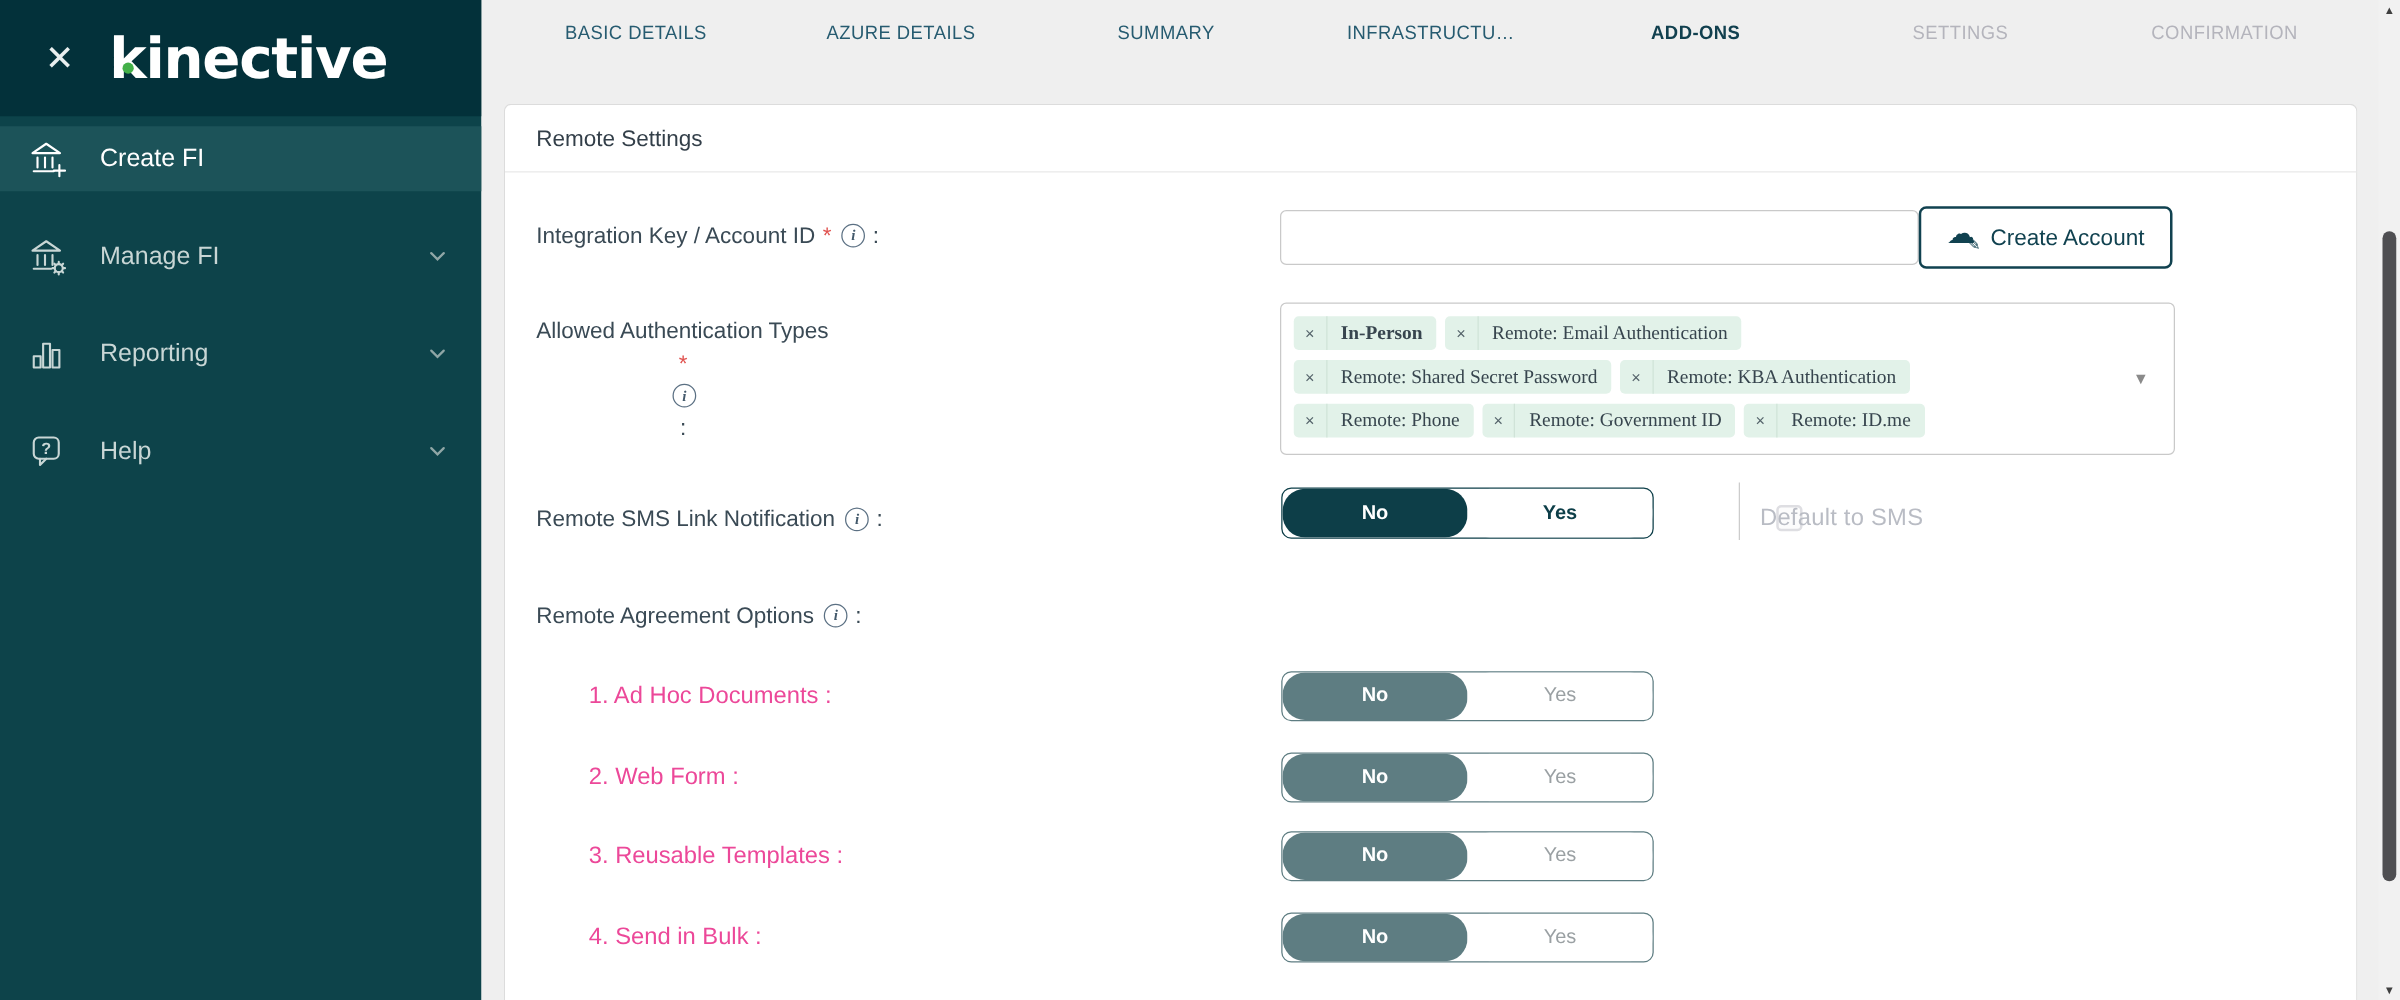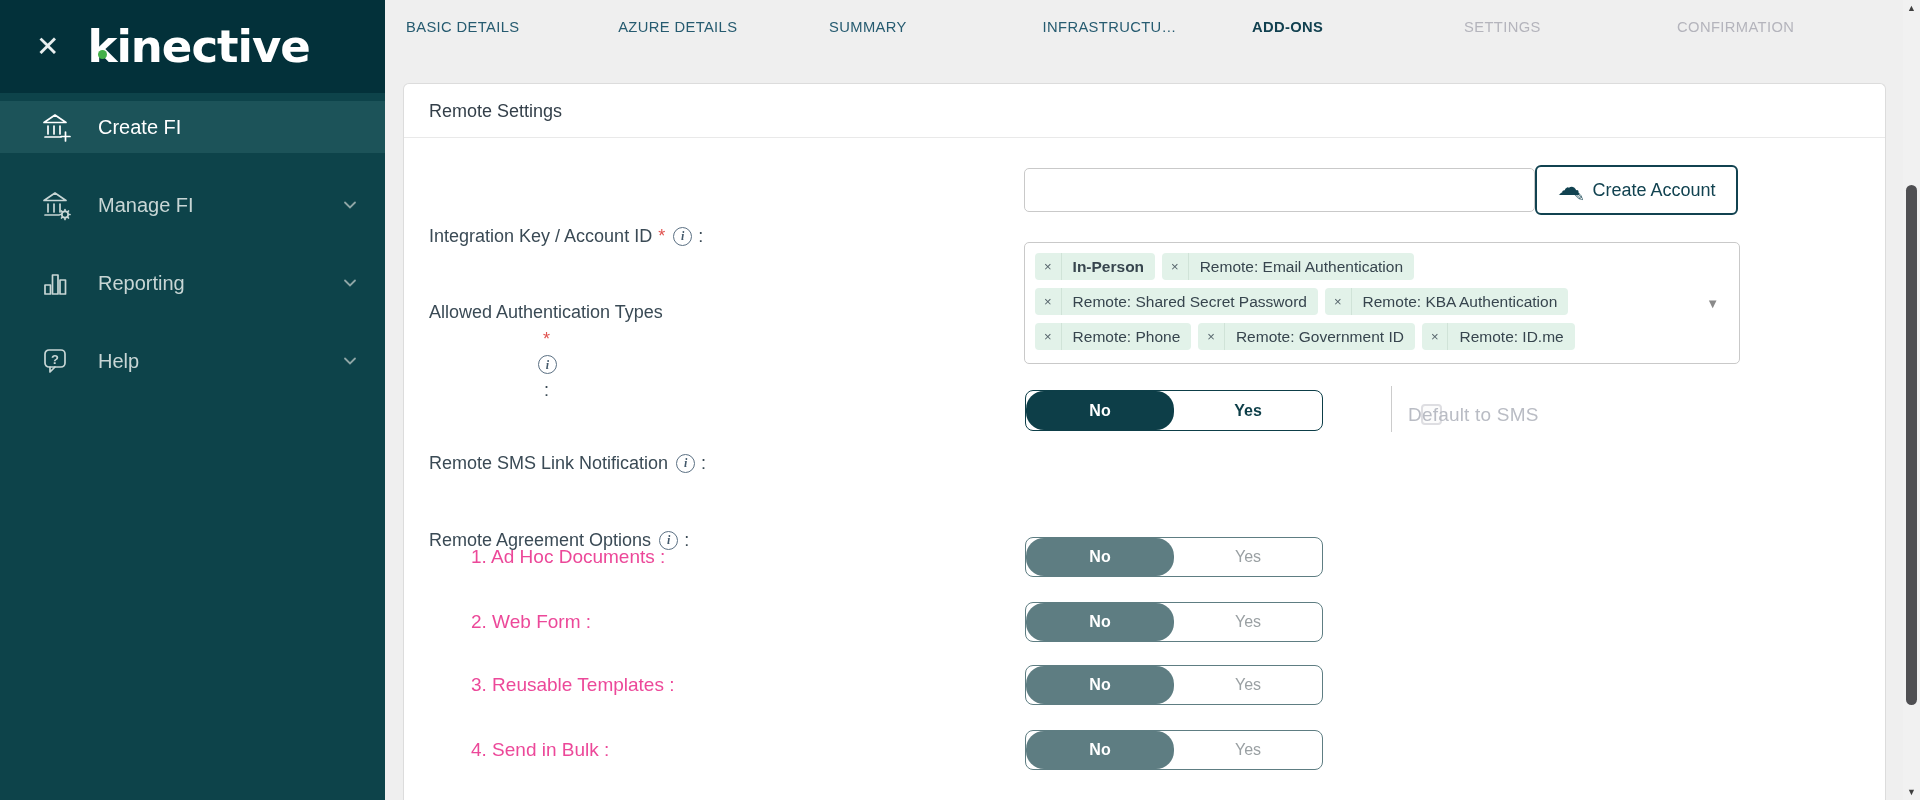--- a/index.html
+++ b/index.html
@@ -13,39 +13,39 @@
   }
 
   
   .sidebar { position: absolute; left: 0; top: 0; width: 385px; height: 800px; background: #0d434a; }
   .sidebar-header { height: 93px; background: #03313a; display: flex; align-items: center; padding-left: 36px; gap: 26px; }
   .close-btn { color: #e9efef; font-size: 28px; line-height: 1; cursor: pointer; font-family: "DejaVu Sans", sans-serif; }
   .logo { position: relative; color: #fff; font-size: 45px; font-weight: bold; letter-spacing: -1px; font-family: "DejaVu Sans", sans-serif; line-height: 1; padding-left: 2px; }
   .logo-dot { position: absolute; left: 13px; top: 26px; width: 9px; height: 9px; border-radius: 50%; background: #43b049; }
 
   .nav-items { position: absolute; top: 101px; left: 0; right: 0; display: flex; flex-direction: column; gap: 26px; }
-  .nav-item { height: 52px; display: flex; align-items: center; padding-left: 38px; gap: 26px; color: #c8d6d5; font-size: 20px; position: relative; cursor: pointer; }
+  .nav-item { height: 52px; display: flex; align-items: center; padding-left: 20px; gap: 26px; color: #c8d6d5; font-size: 20px; position: relative; cursor: pointer; }
   .nav-item.active { background: #1c5359; color: #ffffff; }
   .nav-icon { width: 34px; height: 34px; display: inline-flex; }
   .nav-icon svg { width: 34px; height: 34px; stroke: currentColor; fill: none; stroke-width: 1.7; stroke-linecap: round; stroke-linejoin: round; }
   .chevron { position: absolute; right: 26px; width: 18px; height: 18px; }
   .chevron svg { width: 18px; height: 18px; stroke: #8fa6a6; fill: none; stroke-width: 1.8; stroke-linecap: round; }
 
   
   .top-nav { position: absolute; left: 403px; top: 0; width: 1483px; height: 54px; display: flex; }
-  .tab { flex: 1; display: flex; align-items: center; font-size: 15.5px; letter-spacing: 0.4px; color: #265b70; cursor: pointer; white-space: nowrap; }
+  .tab { flex: 1; display: flex; align-items: center; justify-content: center; font-size: 15.5px; letter-spacing: 0.4px; color: #265b70; cursor: pointer; white-space: nowrap; }
   .tab.active { color: #11404f; font-weight: bold; }
   .tab.disabled { color: #b4b4bc; cursor: default; }
   .tab span { transform: scaleX(0.95); }
 
   
   .card { position: absolute; left: 403px; top: 83px; width: 1483px; height: 798px; background: #fff; border: 1px solid #dcdcdc; border-bottom: none; border-radius: 6px 6px 0 0; }
   .card-header { height: 54px; line-height: 54px; padding-left: 25px; font-size: 18px; color: #333f49; border-bottom: 1px solid #e9e9e9; }
 
-  .field-label { position: absolute; left: 25px; display: flex; align-items: center; gap: 5px; font-size: 18px; color: #3a4a55; line-height: 22px; margin-top: 48px; }
+  .field-label { position: absolute; left: 25px; display: flex; align-items: center; gap: 5px; font-size: 18px; color: #3a4a55; line-height: 22px; }
   .lbl-integration { top: 93px; }
   .lbl-auth { top: 169px; flex-direction: column; }
   .lbl-sms { top: 320px; }
   .lbl-agreement { top: 397px; }
   .req { color: #e0524f; margin-left: 1px; }
   .info-icon { width: 19px; height: 19px; border: 1px solid #5b7083; border-radius: 50%; display: inline-flex; align-items: center; justify-content: center; font-family: "Liberation Serif", serif; font-style: italic; font-weight: bold; font-size: 12px; color: #43596b; margin-left: 3px; cursor: pointer; flex: none; }
   .colon { margin-left: 1px; }
 
   .sub-label { position: absolute; left: 67px; font-size: 19px; color: #ec4899; line-height: 22px; }
   .sub-0 { top: 462px; } .sub-1 { top: 527px; } .sub-2 { top: 590px; } .sub-3 { top: 655px; }
@@ -54,21 +54,21 @@
   .create-account-btn { position: absolute; left: 1131px; top: 81px; width: 203px; height: 50px; background: #fff; border: 2px solid #114250; border-radius: 6px; color: #114250; font-size: 18px; font-family: "Liberation Sans", sans-serif; display: flex; align-items: center; justify-content: center; gap: 9px; cursor: pointer; }
   .cloud-icon { position: relative; width: 26px; height: 22px; flex: none; }
   .cloud-icon .cloud { position: absolute; left: 0; top: -3px; font-size: 23px; line-height: 22px; font-family: "DejaVu Sans", sans-serif; }
   .cloud-icon .pencil { position: absolute; right: -1px; bottom: -2px; font-size: 13px; line-height: 13px; font-family: "DejaVu Sans", sans-serif; }
 
   
   .ms-box { position: absolute; left: 620px; top: 158px; width: 716px; height: 122px; border: 1px solid #c9c9c9; border-radius: 5px; padding: 10px 56px 9px 10px; display: flex; flex-direction: column; gap: 8px; cursor: pointer; }
   .ms-row { display: flex; gap: 7px; }
   .chip { display: flex; align-items: stretch; background: #e2f2e9; border-radius: 4px; height: 27px; font-size: 15.5px; color: #37454e; white-space: nowrap; }
   .chip-x { display: flex; align-items: center; padding: 0 9px; color: #55646b; font-size: 13px; border-right: 1px solid #d0e3d8; cursor: pointer; }
-  .chip-label { display: flex; align-items: center; padding: 2px 11px; }
+  .chip-label { display: flex; align-items: center; padding: 2px 11px; font-family: Liberation Serif, serif; }
   .chip.bold .chip-label { font-weight: bold; }
   .ms-caret { position: absolute; right: 20px; top: 50%; transform: translateY(-50%); color: #8a8a8a; font-size: 13px; cursor: pointer; }
 
   
   .toggle { position: absolute; left: 621px; width: 298px; display: flex; border-radius: 8px; overflow: hidden; cursor: pointer; }
   .t-no, .t-yes { flex: 1; display: flex; align-items: center; justify-content: center; font-size: 16px; border-radius: 18px; }
   .toggle-sms { top: 306px; height: 41px; border: 1px solid #0d3e48; }
   .toggle-sms .t-no { background: #0d3e48; color: #fff; font-weight: bold; }
   .toggle-sms .t-yes { background: #fff; color: #0d3e48; font-weight: bold; }
   .toggle-muted { height: 40px; border: 1px solid #5e7d82; }

